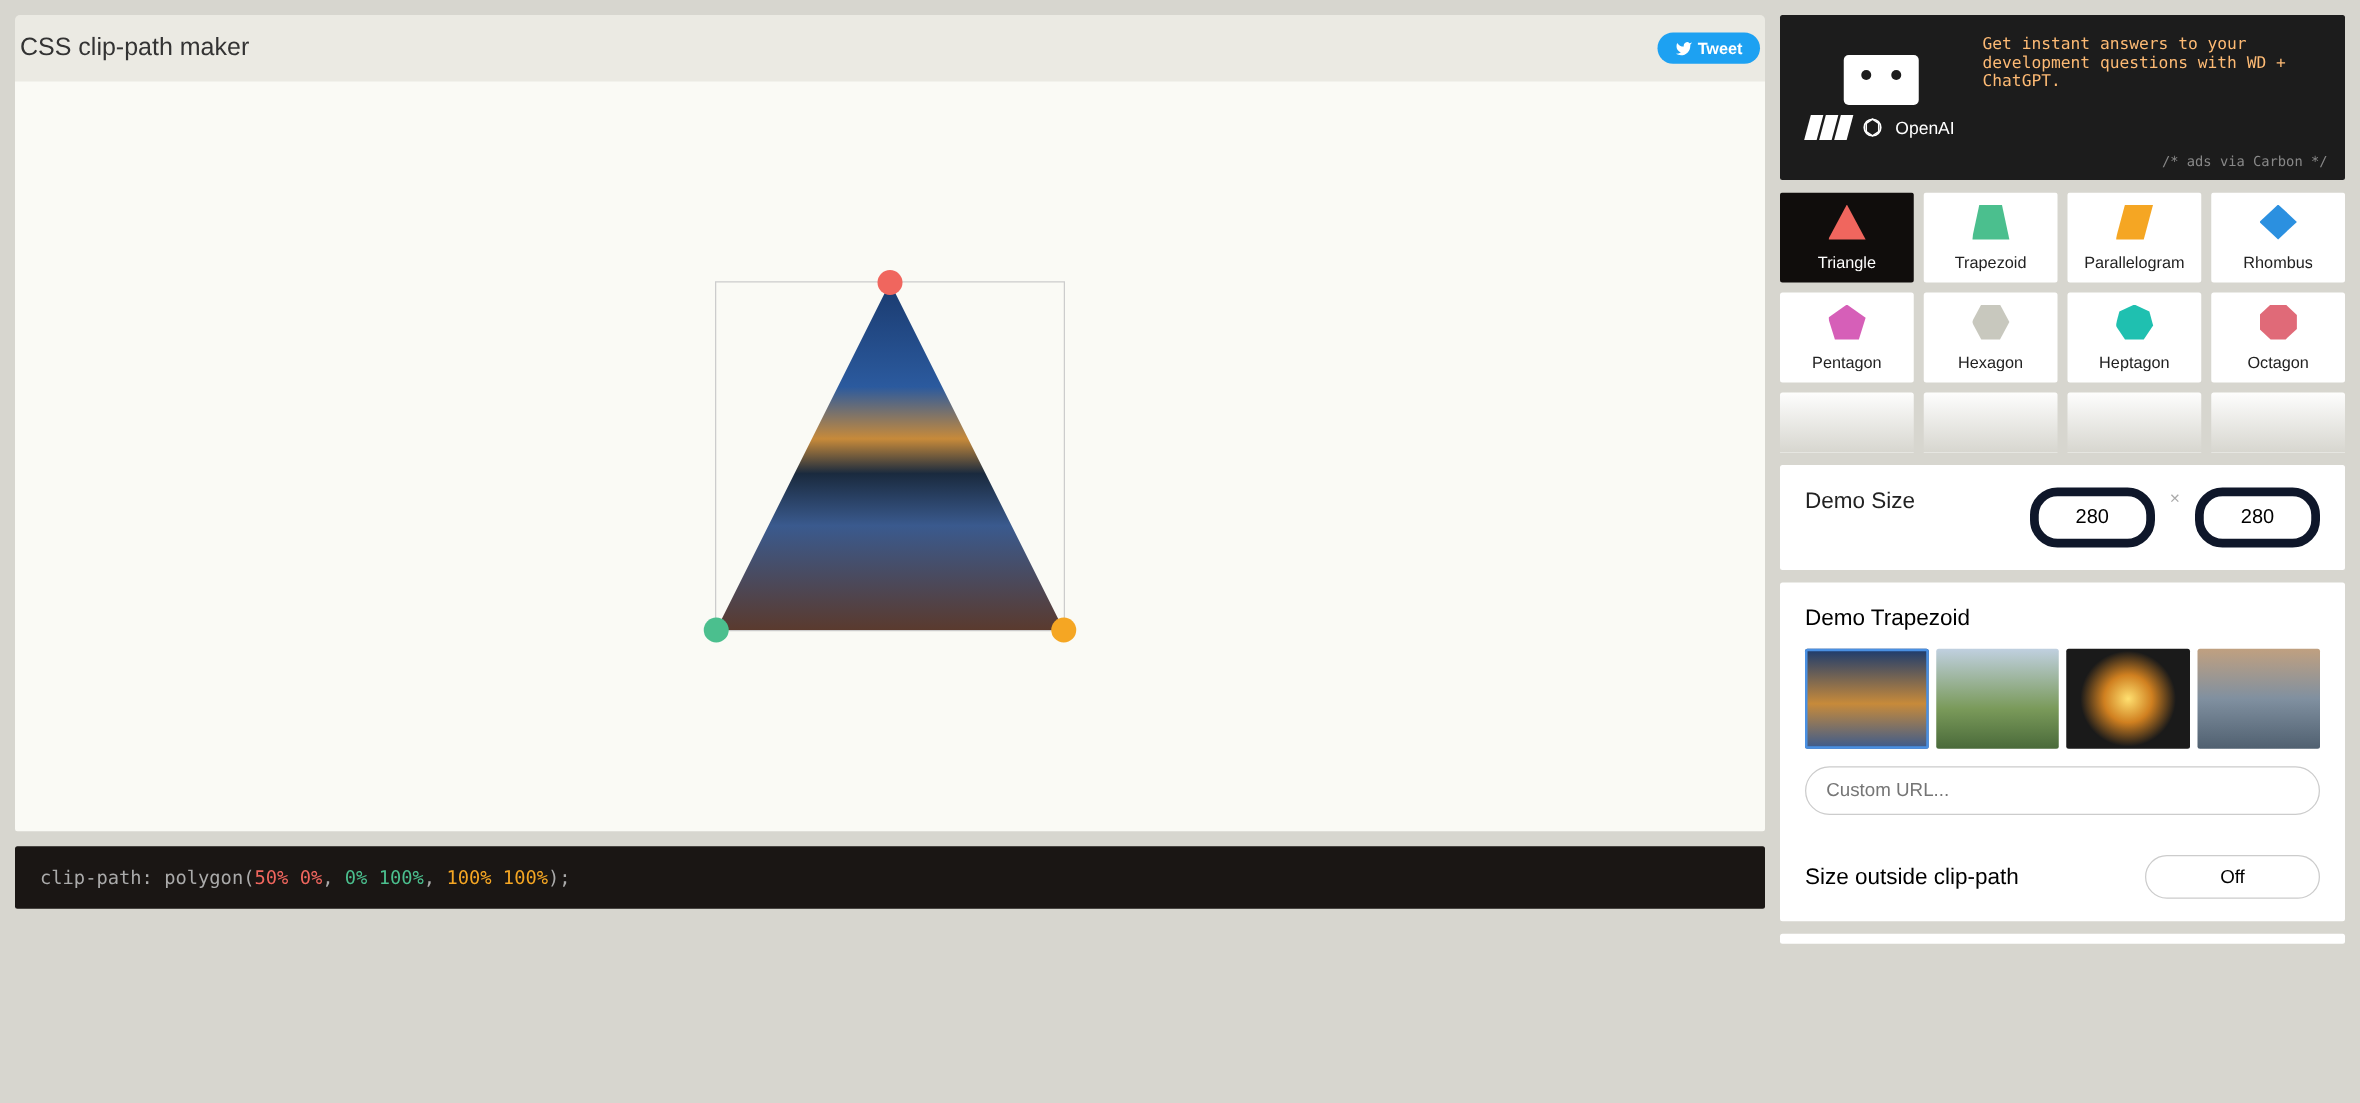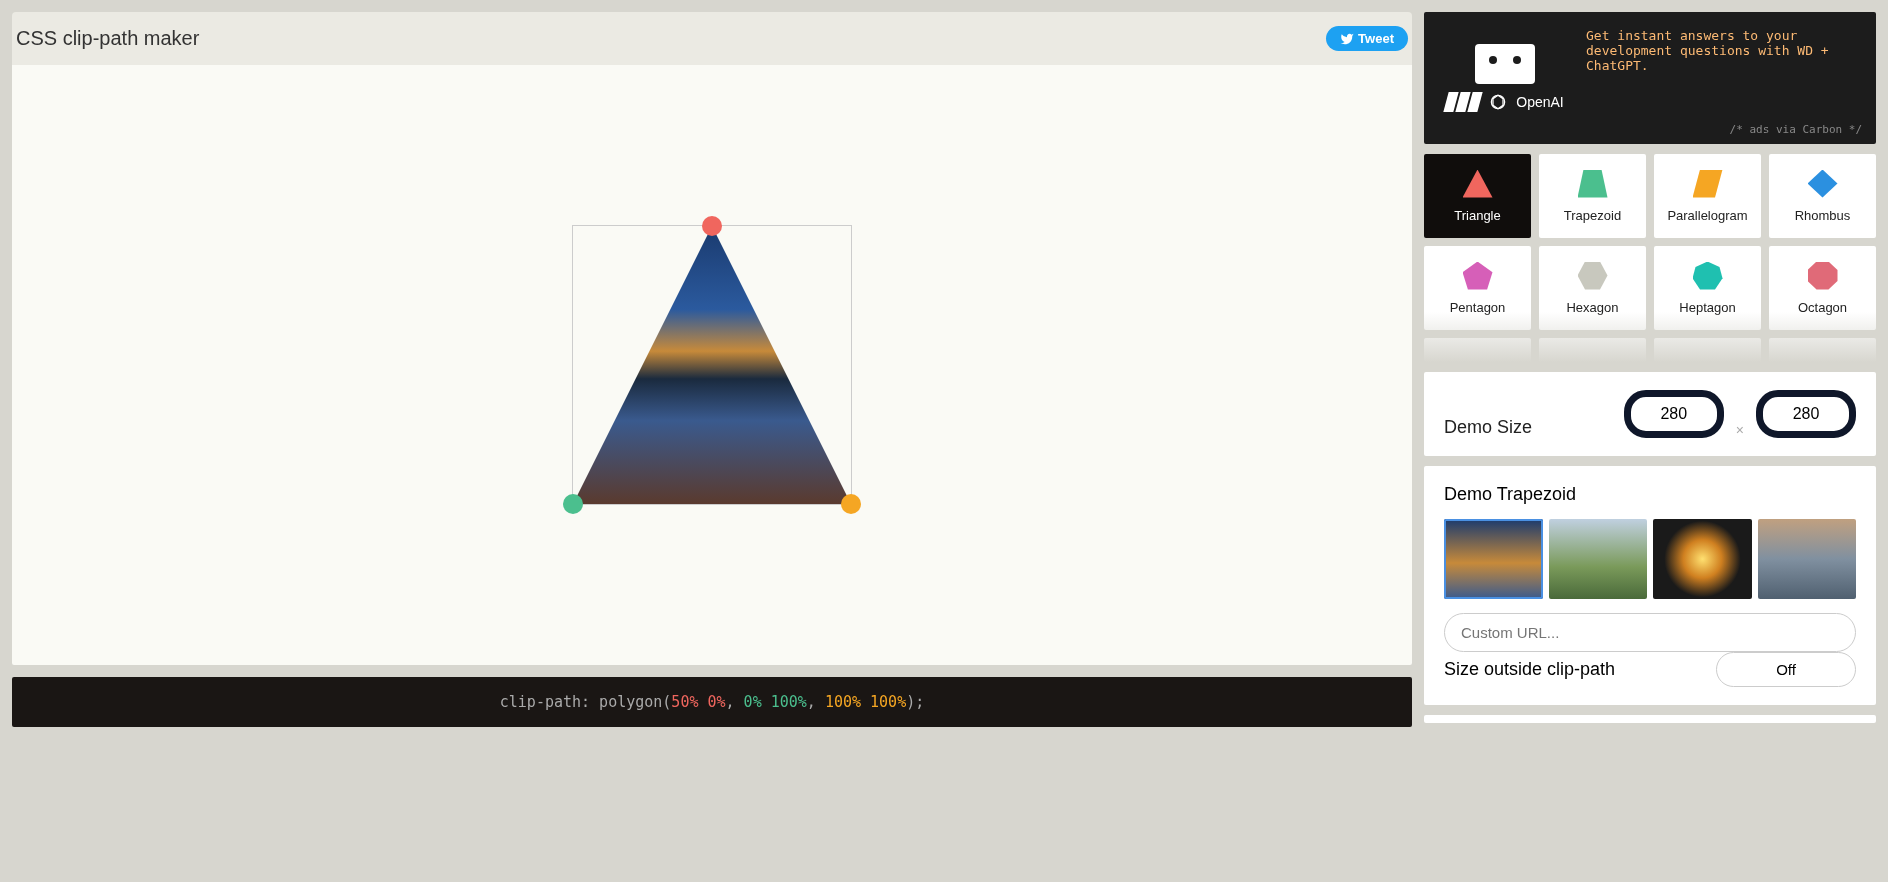--- a/index.html
+++ b/index.html
@@ -91,21 +91,20 @@
 .h3 { background: #f5a623; left: 100%; top: 100%; }
 .code-bar {
   background: #1a1614;
   color: #ddd;
   font-family: "Consolas", monospace;
   font-size: 15px;
   padding: 16px 20px;
   border-radius: 2px;
   white-space: nowrap;
   overflow: hidden;
-  text-align: center;
 }
 .code-bar .kw { color: #aaa; }
 .code-bar .p1 { color: #f0665e; }
 .code-bar .p2 { color: #4bbf8e; }
 .code-bar .p3 { color: #f5a623; }
 .ad-box {
   background: #1c1c1c;
   color: #cfcfcf;
   border-radius: 2px;
   padding: 16px;
@@ -137,21 +136,21 @@
   overflow: hidden;
 }
 .shape-grid {
   display: grid;
   grid-template-columns: repeat(4, 1fr);
   gap: 8px;
 }
 .shape-cell {
   background: #fff;
   border-radius: 2px;
-  height: 84px;
+  height: 72px;
   display: flex;
   flex-direction: column;
   align-items: center;
   justify-content: center;
   cursor: pointer;
   gap: 10px;
   font-size: 13px;
   color: #222;
   overflow:hidden;
   text-overflow:ellipsis;
@@ -165,21 +164,21 @@
   background: linear-gradient(to bottom, rgba(215,214,207,0), rgba(215,214,207,1));
   pointer-events:none;
 }
 .panel {
   background: #fff;
   border-radius: 2px;
   padding: 18px 20px;
 }
 .size-row {
   display: flex;
-  align-items: flex-end;
+  align-items: flex-start;
   gap: 12px;
 }
 .size-row .label {
   font-size: 18px;
   color: #222;
   flex: 1;
 }
 .size-input {
   width: 100px;
   border: 7px solid #0f172a;
@@ -197,21 +196,21 @@
 .bg-thumb.t1 { background: linear-gradient(to bottom,#1a3a6e,#c78a3a 55%,#3a5a8e); outline:2px solid #4a90e2; outline-offset:-2px; }
 .bg-thumb.t2 { background: linear-gradient(to bottom,#c0d0e0,#7a9a5a 60%,#4a6a3a); }
 .bg-thumb.t3 { background: radial-gradient(circle at 50% 50%, #ffe070, #d08020 30%, #1a1a1a 60%); }
 .bg-thumb.t4 { background: linear-gradient(to bottom,#c0a080,#8090a0 50%,#506070); }
 .custom-url {
   width: 100%;
   border: 1px solid #ccc;
   border-radius: 22px;
   padding: 10px 16px;
   font-size: 15px;
-  margin-bottom: 0;
+  margin-bottom: 32px;
 }
 .toggle-row { display:flex; align-items:center; gap:16px; }
 .toggle-row .label { font-size: 18px; flex:1; }
 .toggle-btn {
   width: 140px;
   border: 1px solid #ccc;
   background:#fff;
   border-radius: 22px;
   padding: 8px 0;
   font-size: 15px;

